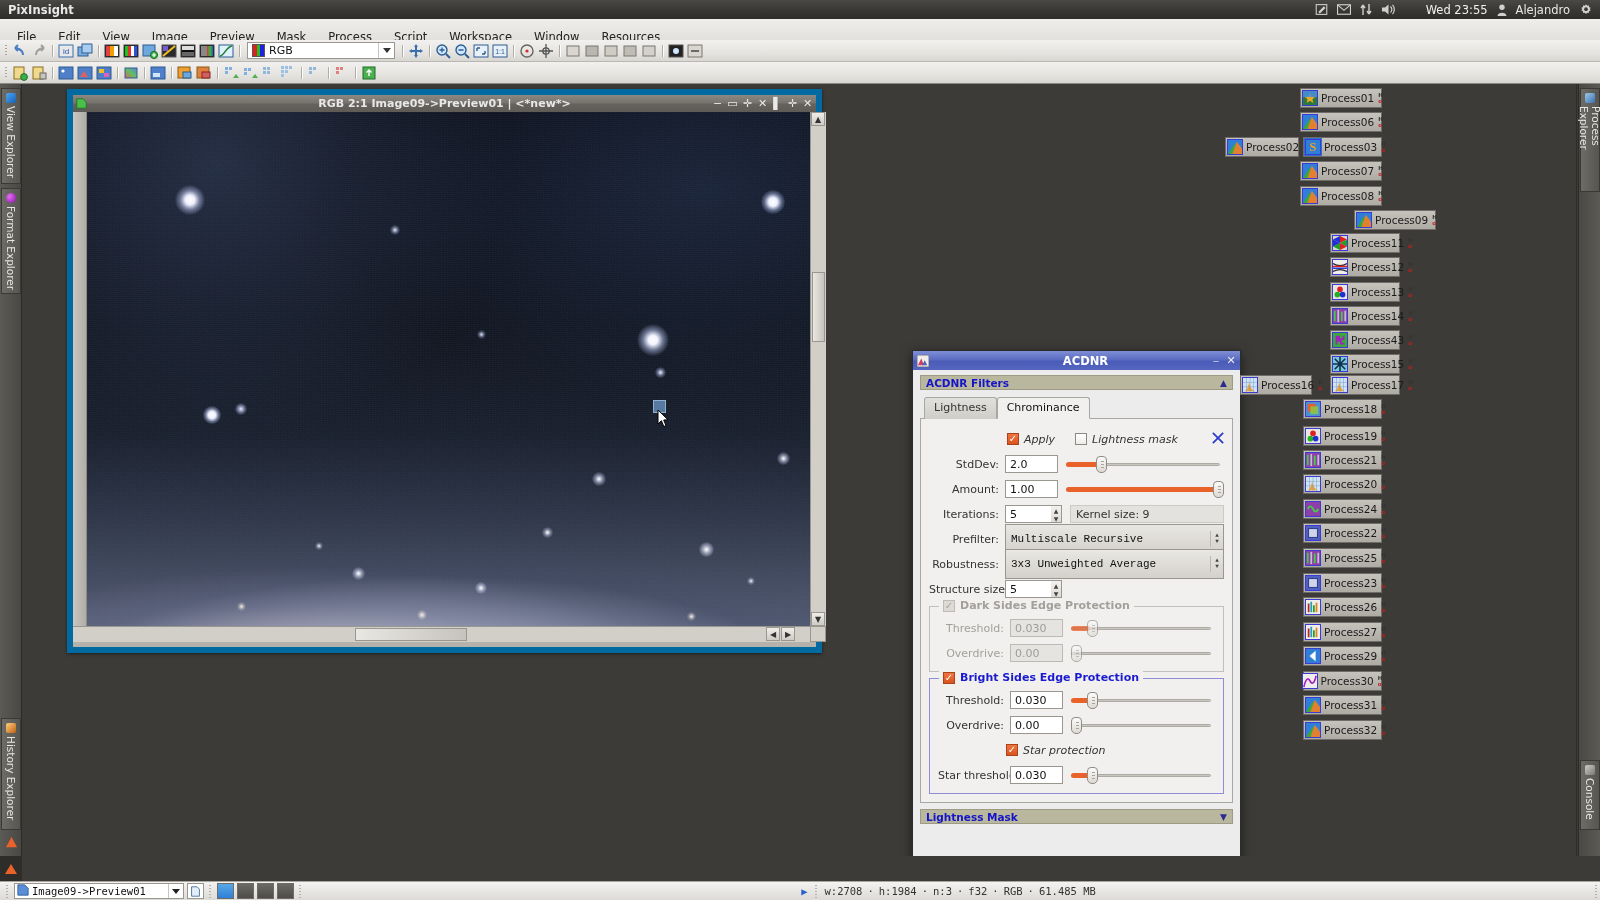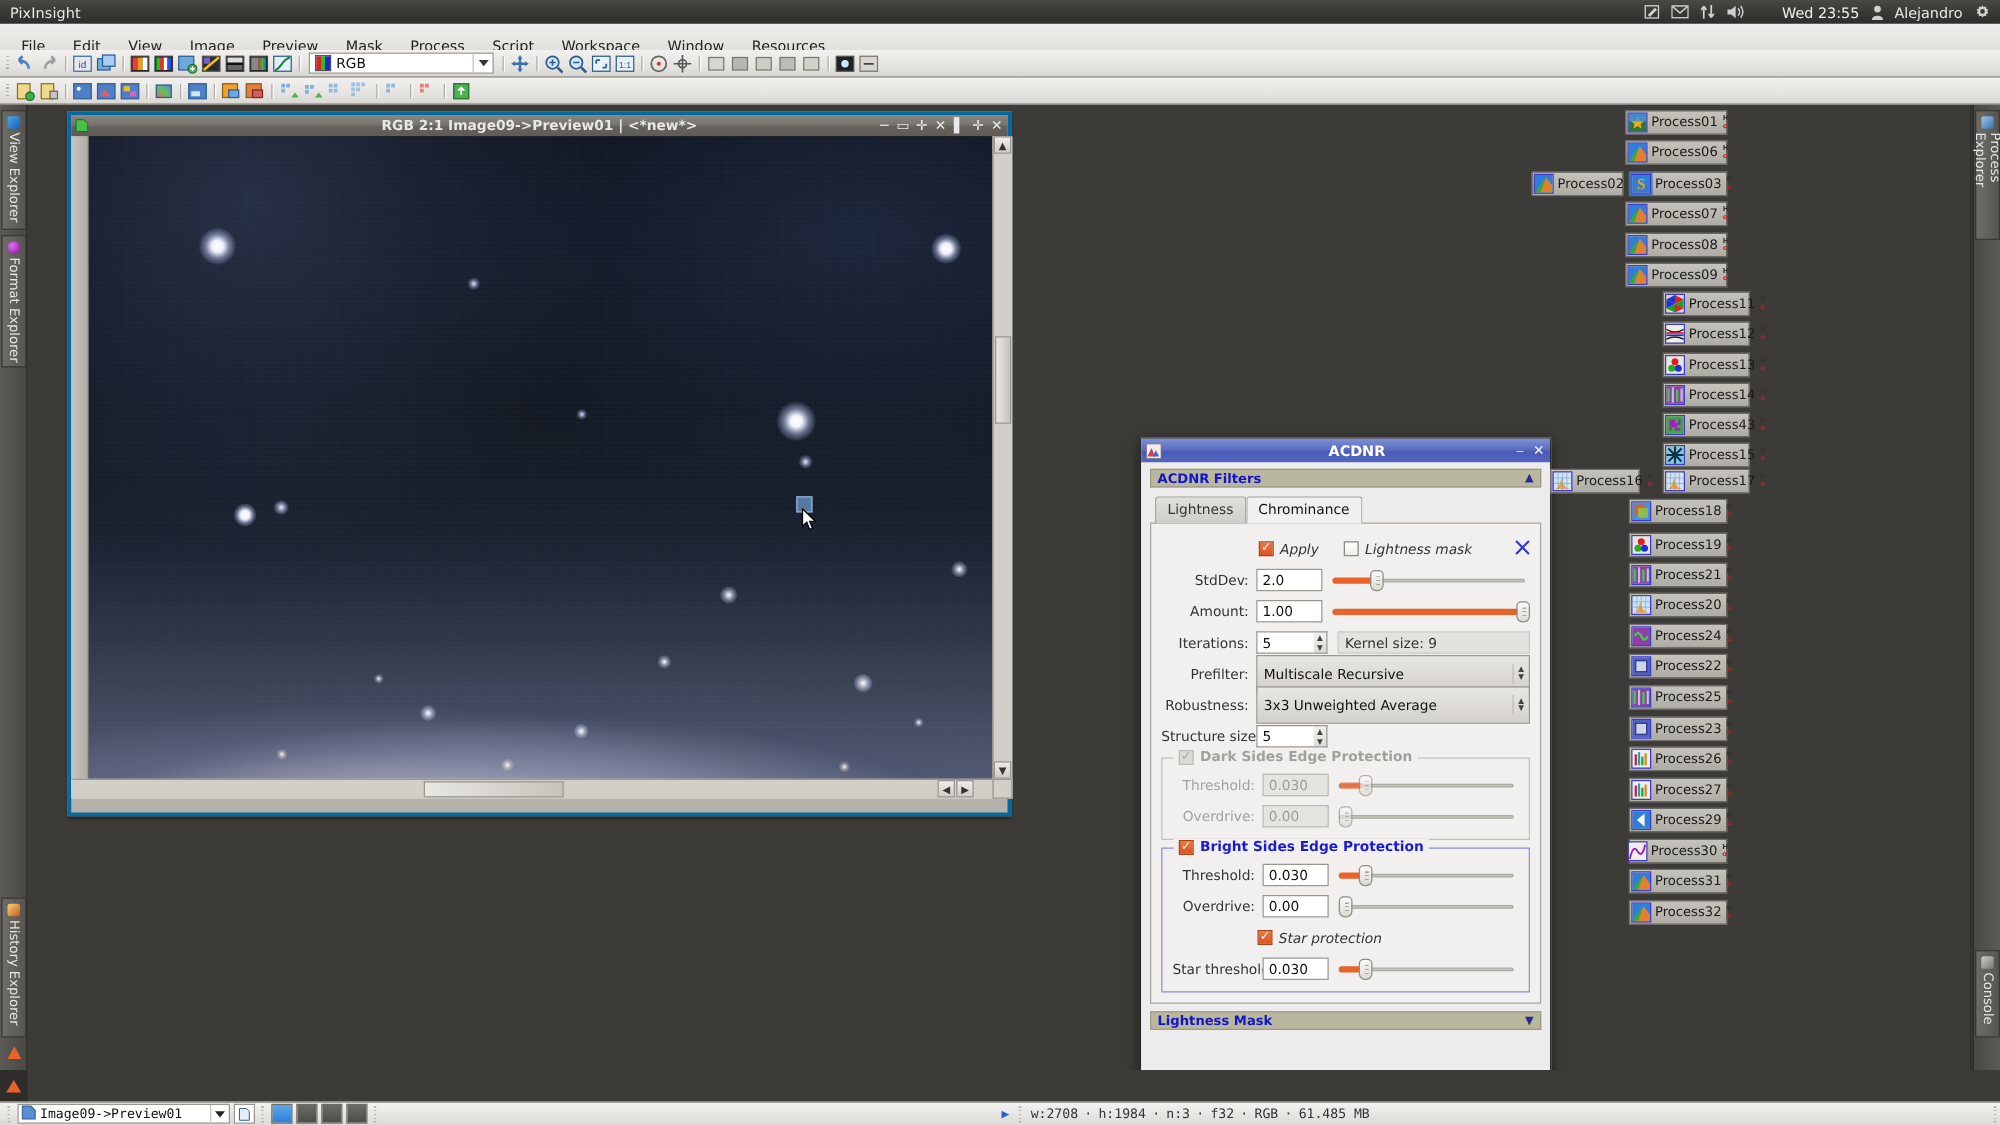--- a/index.html
+++ b/index.html
@@ -11,21 +11,21 @@
     -webkit-font-smoothing: antialiased;
   }
   #root { position:relative; width:1600px; height:900px; }
 
   
   .ubuntu-panel {
     position:absolute; left:0; top:0; width:1600px; height:19px;
     background: linear-gradient(to bottom,#4a4844 0%,#3b3936 50%,#2e2d2a 100%);
     color:#e8e8e8; display:flex; align-items:center;
   }
-  .ubuntu-appname { font-weight:normal; font-size:11.5px; padding-left:8px; letter-spacing:.1px;}
+  .ubuntu-appname { font-weight:bold; font-size:11.5px; padding-left:8px; letter-spacing:.1px;}
   .ubuntu-right { margin-left:auto; display:flex; align-items:center; gap:9px; padding-right:7px; font-size:11.5px;}
   .ubuntu-right .ic { opacity:.92; display:flex; align-items:center; }
   .ubuntu-clock { color:#f0f0f0;margin-left:20px; }
 
   
   .menubar {
     position:absolute; left:0; top:19px; width:1600px; height:37px;
     background: linear-gradient(to bottom,#efeeec 0%,#e3e1dd 55%,#d6d4cf 100%);
     border-bottom:1px solid #b8b5af;
     display:flex; align-items:center; padding-left:6px;
@@ -86,22 +86,22 @@
     display:flex; align-items:center; justify-content:center;
     border:1px solid #565450;
   }
   .imgtab.active { background:linear-gradient(to right,#cfccc6,#eeebe6); color:#1a1a1a; border-color:#8d8a85;}
   .imgtab.inactive { background:linear-gradient(to right,#6a6862,#7b7973); color:#ddd;}
 
   
   .workspace { position:absolute; left:22px; top:84px; right:0; bottom:44px; background:#3c3b37;}
 
   
-  .imgwin { position:absolute; left:32px; top:5px; width:755px; height:564px;
-    background:#b5b2ac; border:3px solid #0369a1;
+  .imgwin { position:absolute; left:45px; top:5px; width:755px; height:564px;
+    background:#b5b2ac; border:6px solid #0369a1;
     box-shadow:0 1px 3px rgba(0,0,0,.5);}
   .imgwin-title {
     height:17px; background:linear-gradient(to bottom,#8b8882 0%,#76736d 48%,#66635e 52%,#5e5b56 100%);
     display:flex;align-items:center;color:#e8e8e8;font-size:11px;font-weight:bold;
     padding:0 2px; position:relative;
   }
   .imgwin-title .ttl{ position:absolute; left:0; right:0; text-align:center; pointer-events:none;}
   .wbtn { width:13px;height:13px; display:flex;align-items:center;justify-content:center;
     color:#e9e9e9; font-size:11px; z-index:2; }
   .imgwin-btns{ margin-left:auto; display:flex; gap:2px; z-index:2;}
@@ -178,21 +178,21 @@
 
   .cb { width:12px;height:12px; border:1px solid #8c8984; background:linear-gradient(to bottom,#fff,#efedea);
       display:inline-flex;align-items:center;justify-content:center; flex:none;}
   .cb.on { background:linear-gradient(to bottom,#f0753f,#d9541f); border-color:#a8431a;}
   .cb.on::after { content:'✓'; color:#fff; font-size:10px; line-height:10px; font-weight:bold;}
   .cb.dis { background:#ddd9d4; border-color:#bfbcb7;}
   .cb.dis::after{ content:'✓'; color:#a8a5a0; font-size:10px; line-height:10px; font-weight:bold;}
   .cbrow { display:flex;align-items:center; gap:5px; font-size:11px; color:#333;font-style:italic;}
 
   .selectf { height:30px; background:linear-gradient(to bottom,#e9e7e3,#d4d1cc); border:1px solid #9a9791;
-    display:flex;align-items:center;padding-left:5px; font-size:11px; color:#111; margin-left:6px; flex:1;}
+    display:flex;align-items:center;padding-left:5px; font-size:11px; color:#111; margin-left:6px; flex:1;font-family:Liberation Mono, monospace;}
   .selectf .sp { margin-left:auto; width:13px;height:16px; display:flex;flex-direction:column;
     align-items:center;justify-content:center; border-left:1px solid #bcb9b4;}
   .selectf .sp i{ font-style:normal;font-size:6px;color:#444;line-height:6px;}
 
   .groupbox { border:1px solid #c3c0bb; margin-top:6px; padding:10px 8px 7px 8px; position:relative;}
   .gtitle { position:absolute; top:-8px; left:9px; background:#f1f0ee; padding:0 4px;
     display:flex; align-items:center; gap:5px; font-size:11px; font-weight:bold;}
   .gtitle.blue { color:#1a1ad0; }
   .gtitle.grey { color:#a3a09b; font-weight:bold;}
   .txt-dis { color:#a3a09b; }
@@ -1001,21 +1001,21 @@
             <rect width="16" height="16" fill="#2f7fd8"></rect>
             <path d="M0 16 L8 4 L16 16 Z" fill="#3aa83a"></path>
             <path d="M5 16 L10 2 L16 10 L16 16 Z" fill="#e08030"></path>
           </svg></span>
         <span class="plbl">Process08</span>
         <span class="pmk">
           <b>H</b>
           <b class="r">o</b>
         </span>
       </div>
-      <div class="proc" style="left: 1300px; top: 210px; width: 82px; align-items: center;">
+      <div class="proc" style="left: 1354px; top: 210px; width: 82px; align-items: center;">
         <span class="pico"><svg width="14" height="14" viewBox="0 0 16 16">
             <rect width="16" height="16" fill="#2f7fd8"></rect>
             <path d="M0 16 L8 4 L16 16 Z" fill="#3aa83a"></path>
             <path d="M5 16 L10 2 L16 10 L16 16 Z" fill="#e08030"></path>
           </svg></span>
         <span class="plbl">Process09</span>
         <span class="pmk">
           <b>H</b>
           <b class="r">o</b>
         </span>

